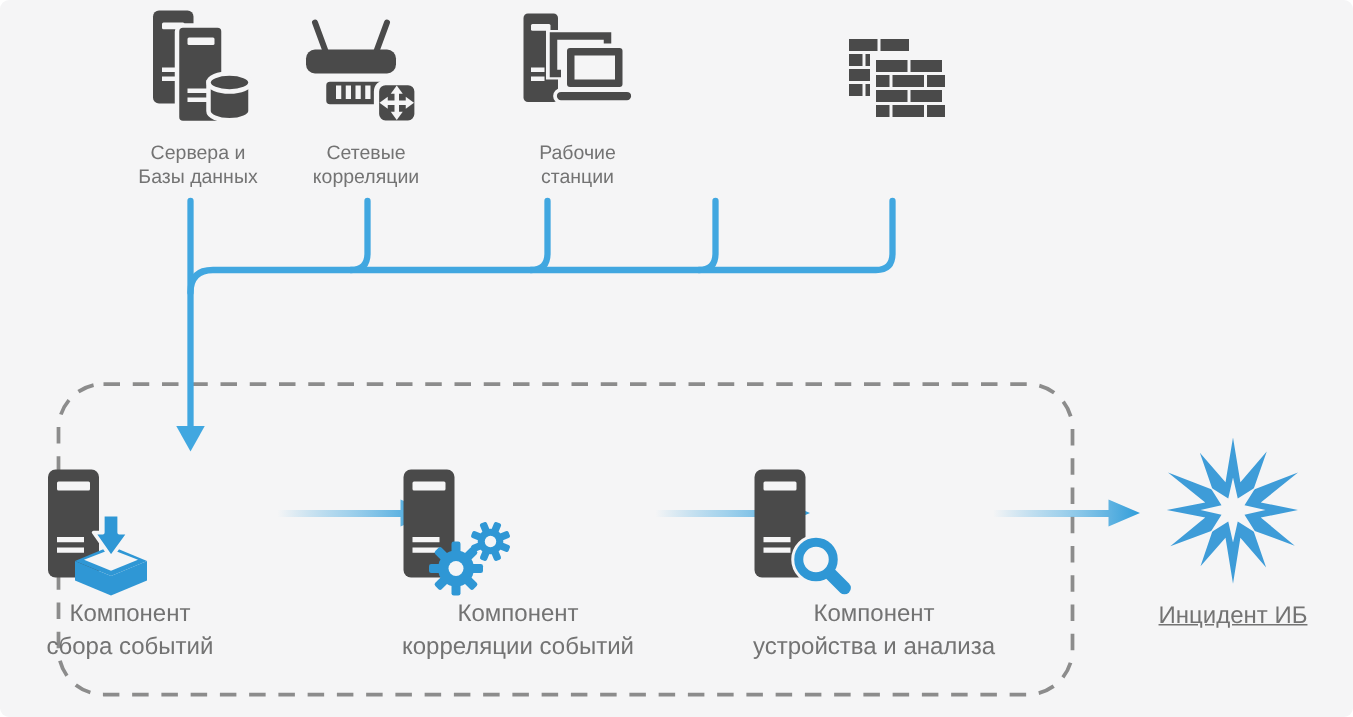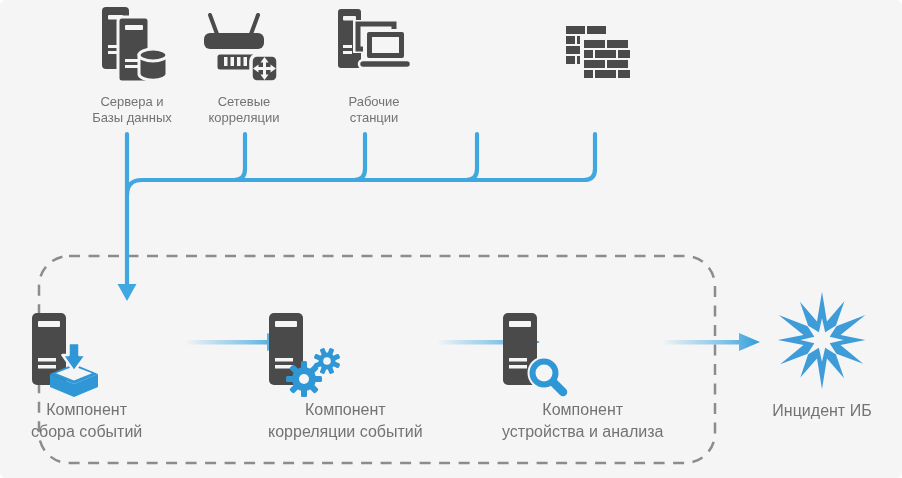--- a/index.html
+++ b/index.html
@@ -19,21 +19,21 @@
   
   .comp{position:absolute;top:312px;width:190px;transform:translateX(-50%);
         display:flex;flex-direction:column;align-items:flex-start;z-index:2;}
   .comp-iconbox{position:relative;width:36px;height:74px;}
   .badge{position:absolute;}
   .comp .lbl{margin-top:13px;font-size:16px;line-height:21.5px;text-align:center;}
   .comp .lbl span{display:block;}
   
   .incident{position:absolute;top:290px;width:190px;transform:translateX(-50%);
             display:flex;flex-direction:column;align-items:center;z-index:2;}
-  .incident .lbl{margin-top:12px;font-size:16px;text-align:left;}
+  .incident .lbl{margin-top:12px;font-size:16px;text-align:left;text-decoration:underline;}
 </style>
 </head>
 <body>
 
 <div class="canvas">
 
   <svg class="wiring" width="902" height="478" viewBox="0 0 902 478">
     <defs>
       <linearGradient id="ga1" gradientUnits="userSpaceOnUse" x1="185" y1="0" x2="288" y2="0">
         <stop offset="0" stop-color="#41A7E0" stop-opacity="0"></stop>
@@ -118,21 +118,21 @@
           </g>
         </g>
       </svg>
     </div>
     <div class="lbl">
       <span>Сетевые</span>
       <span>корреляции</span>
     </div>
   </div>
 
-  <div class="src" style="left:374px">
+  <div class="src" style="left:385px">
     <div class="src-iconbox">
       <svg width="84" height="84" viewBox="0 0 84 84">
         <g fill="#4A4A4A">
           <rect x="6" y="5" width="23" height="59" rx="3"></rect>
           <rect x="11" y="12" width="13" height="4.5" rx="1" fill="#F5F5F6"></rect>
           <rect x="11" y="41" width="9" height="3" fill="#F5F5F6"></rect>
           <rect x="11" y="47" width="9" height="3" fill="#F5F5F6"></rect>
           <rect x="21" y="16" width="44" height="33" fill="#F5F5F6"></rect>
           <rect x="26" y="20" width="36" height="25" fill="#F5F5F6" stroke="#4A4A4A" stroke-width="5"></rect>
           <rect x="31" y="25" width="44" height="33" fill="#F5F5F6"></rect>

